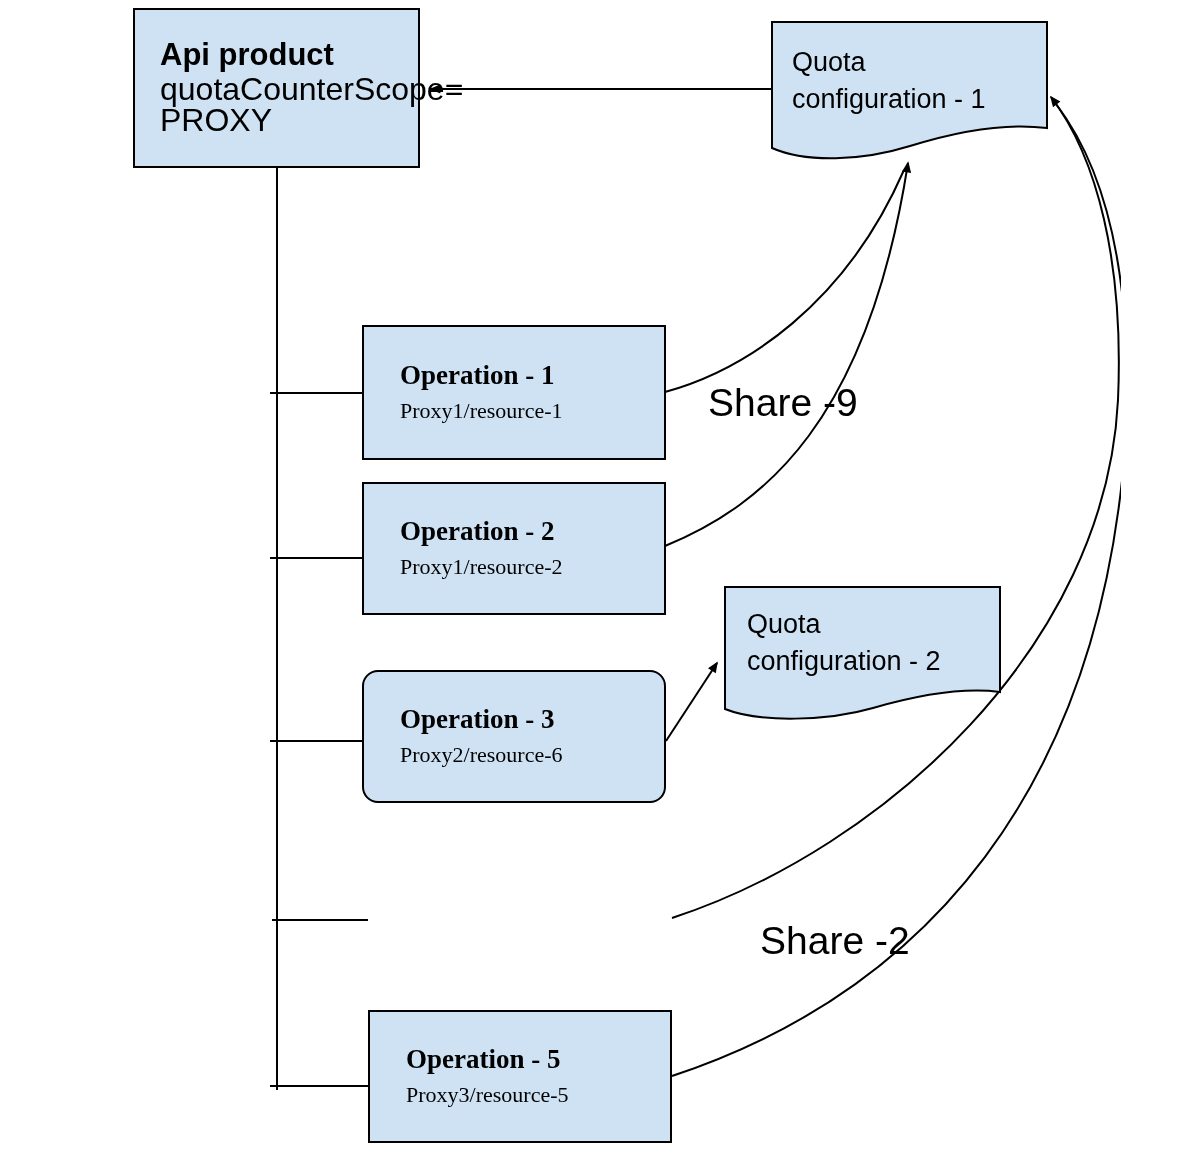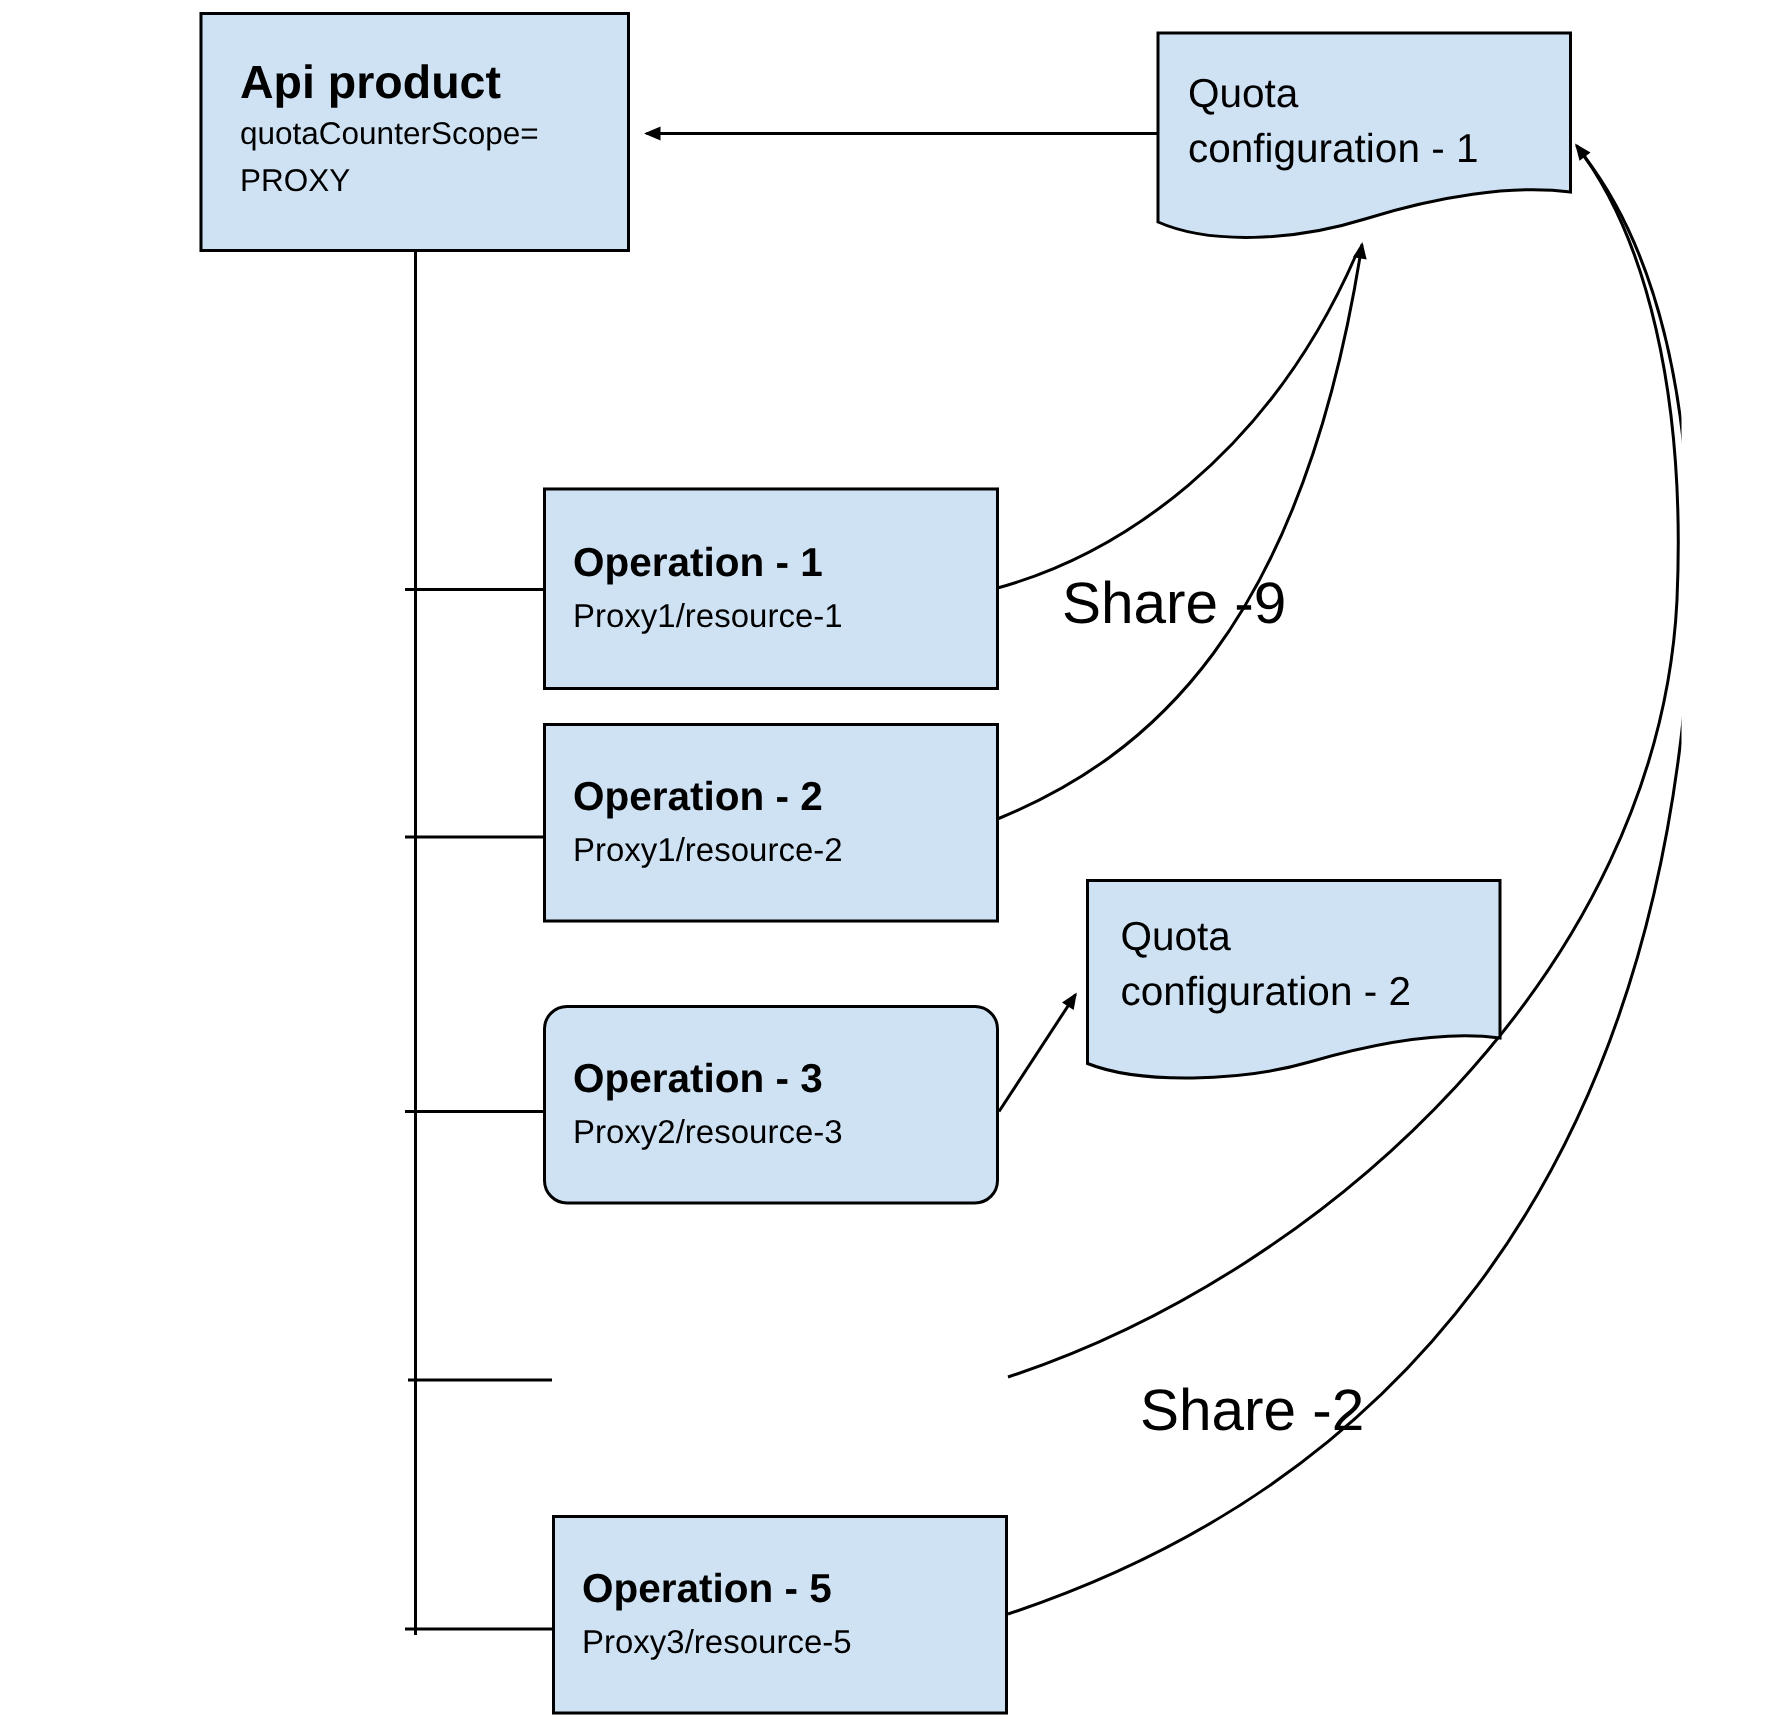--- a/index.html
+++ b/index.html
@@ -47,27 +47,28 @@
     padding-left: 25px;
     justify-content: flex-start;
     padding-top: 26px;
   }
   .api-title {
     font-size: 31px;
     font-weight: bold;
     line-height: 38px;
   }
   .api-subtitle {
-    font-size: 21px;
+    font-size: 32px;
     line-height: 31px;
     white-space: pre-line;
   }
   .node-op {
     width: 304px; height: 135px;
-    padding-left: 18px;
+    padding-left: 36px;
+    font-family: Liberation Serif, serif;
   }
   .op-title {
     font-size: 27px;
     font-weight: bold;
     line-height: 35px;
   }
   .op-resource {
     font-size: 22px;
     line-height: 35px;
   }
@@ -140,21 +141,21 @@
     <div class="op-resource">Proxy1/resource-1</div>
   </div>
 
   <div class="node node-op" id="op-2">
     <div class="op-title">Operation - 2</div>
     <div class="op-resource">Proxy1/resource-2</div>
   </div>
 
   <div class="node node-op" id="op-3">
     <div class="op-title">Operation - 3</div>
-    <div class="op-resource">Proxy2/resource-3</div>
+    <div class="op-resource">Proxy2/resource-6</div>
   </div>
 
 
   <div class="node node-op" id="op-5">
     <div class="op-title">Operation - 5</div>
     <div class="op-resource">Proxy3/resource-5</div>
   </div>
 
   <div class="doc-label" id="qc1-label">Quota
 configuration - 1</div>

